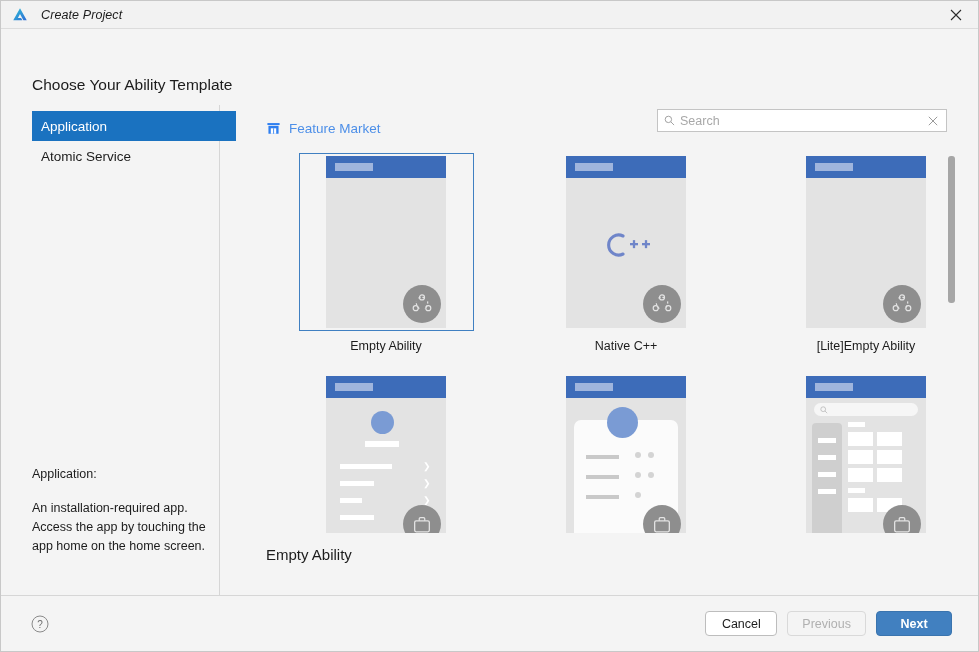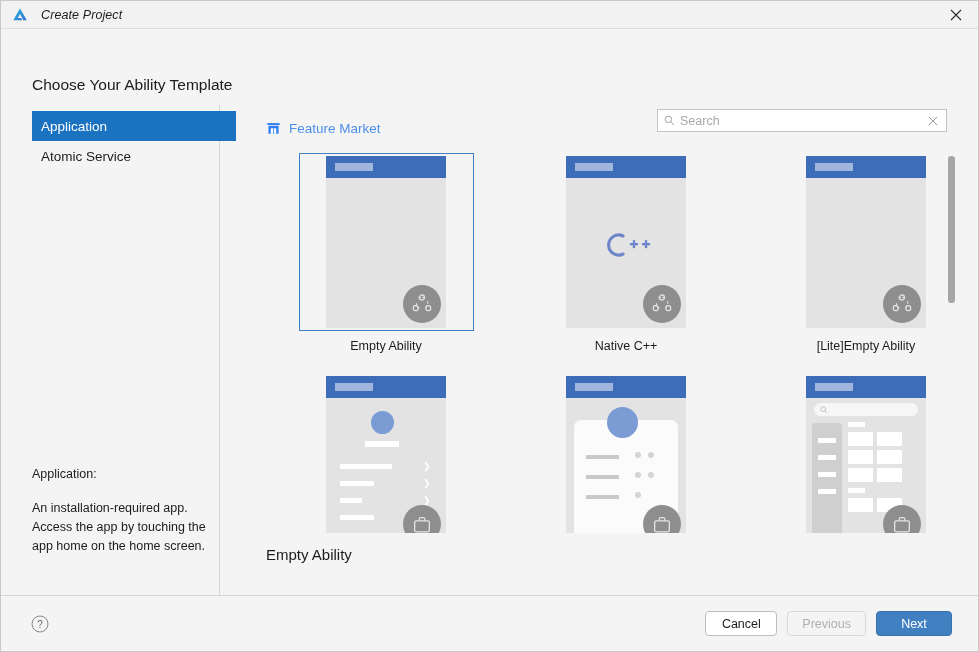--- a/index.html
+++ b/index.html
@@ -203,21 +203,21 @@
   .btn {
     height: 25px; min-width: 72px; padding: 0 14px;
     font-family: "Liberation Sans", sans-serif;
     font-size: 12.5px;
     border-radius: 4px;
     display: flex; align-items: center; justify-content: center;
     cursor: pointer;
   }
   .btn-default { background: #ffffff; border: 1px solid #bdbdbd; color: #1c1c1c; }
   .btn-disabled { background: #f4f4f4; border: 1px solid #d9d9d9; color: #b0b0b0; cursor: default; }
-  .btn-primary { background: #4180c0; border: 1px solid #3a74ae; color: #ffffff; min-width: 76px; }
+  .btn-primary { background: #4180c0; border: 1px solid #3a74ae; color: #ffffff; min-width: 76px; font-weight: bold; }
 </style>
 </head>
 <body>
 
 <div class="window">
 
   <div class="titlebar">
     <svg class="app-logo" viewBox="0 0 24 24">
       <defs>
         <linearGradient id="lg" x1="0" y1="0" x2="1" y2="1">

